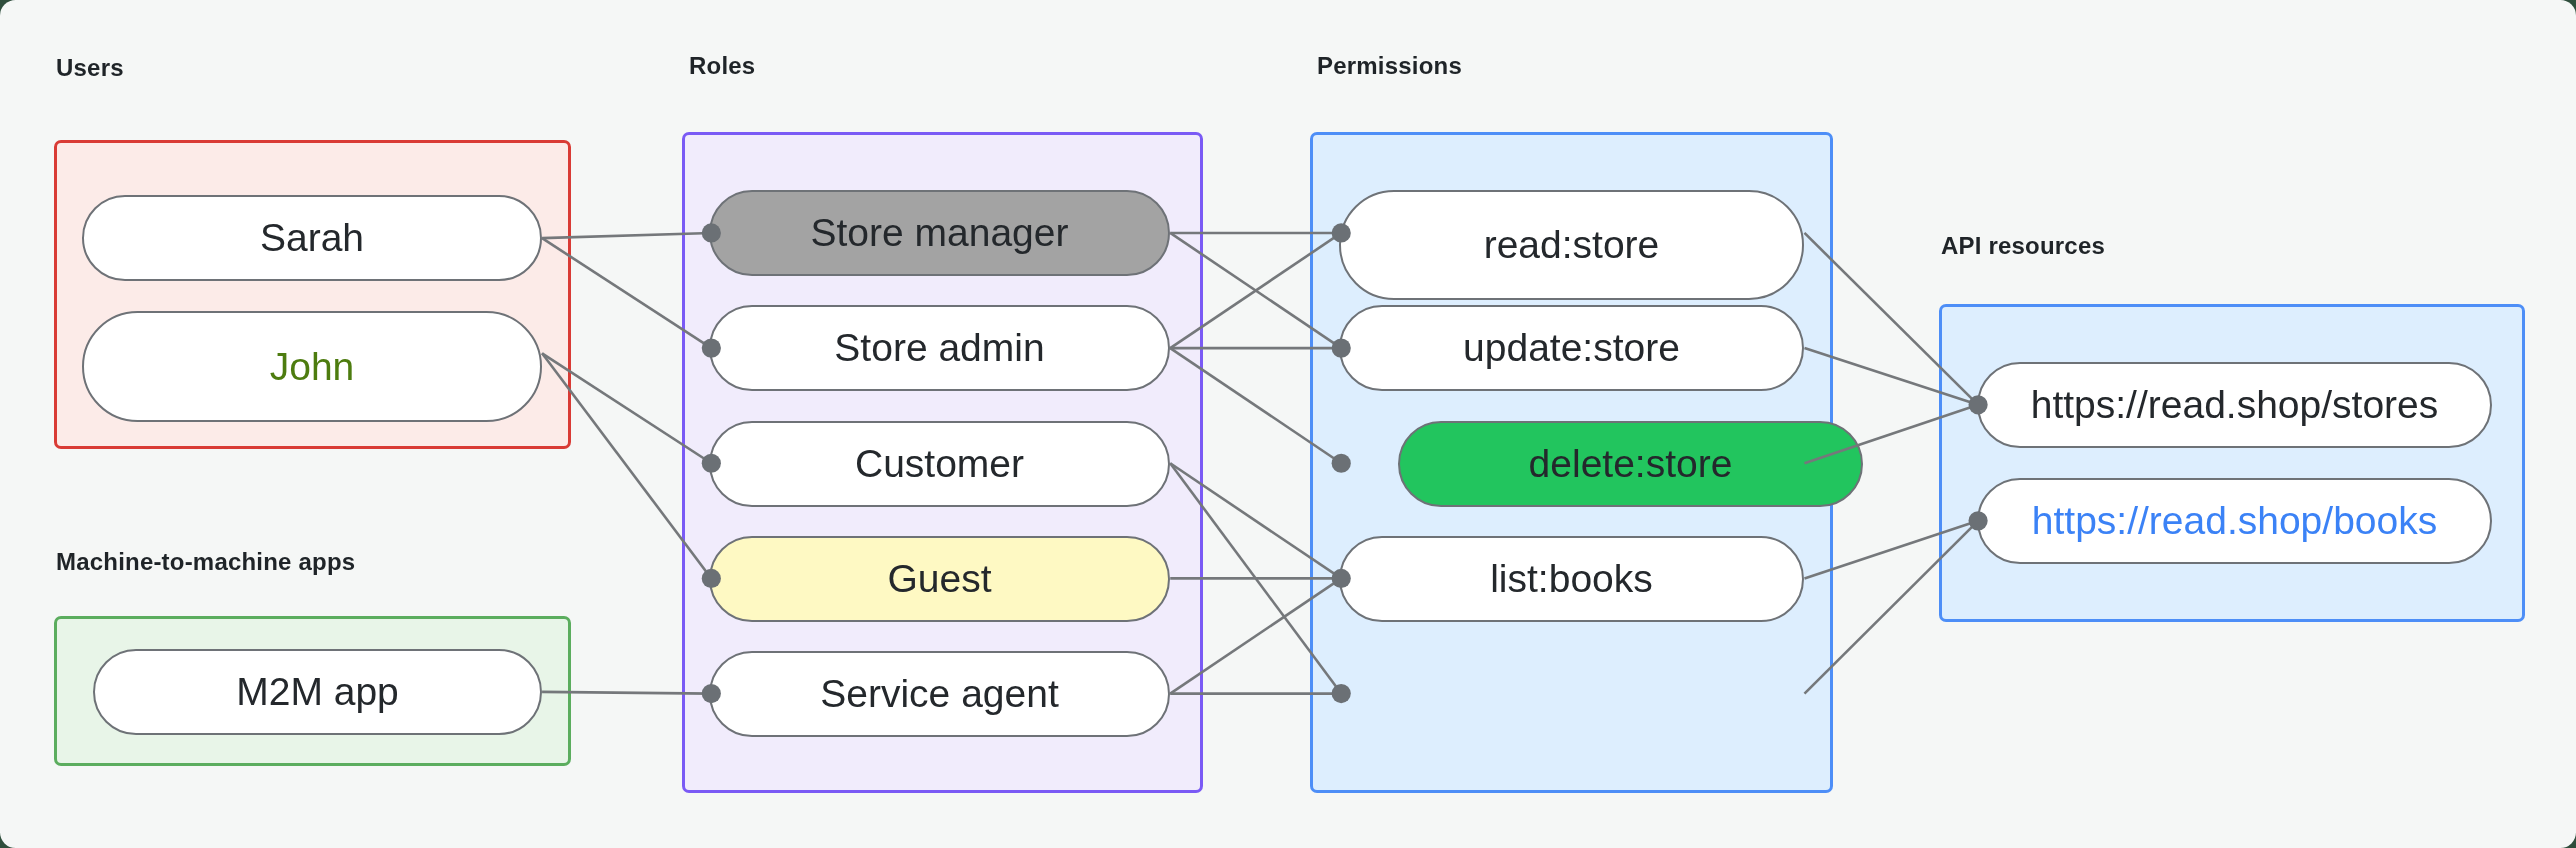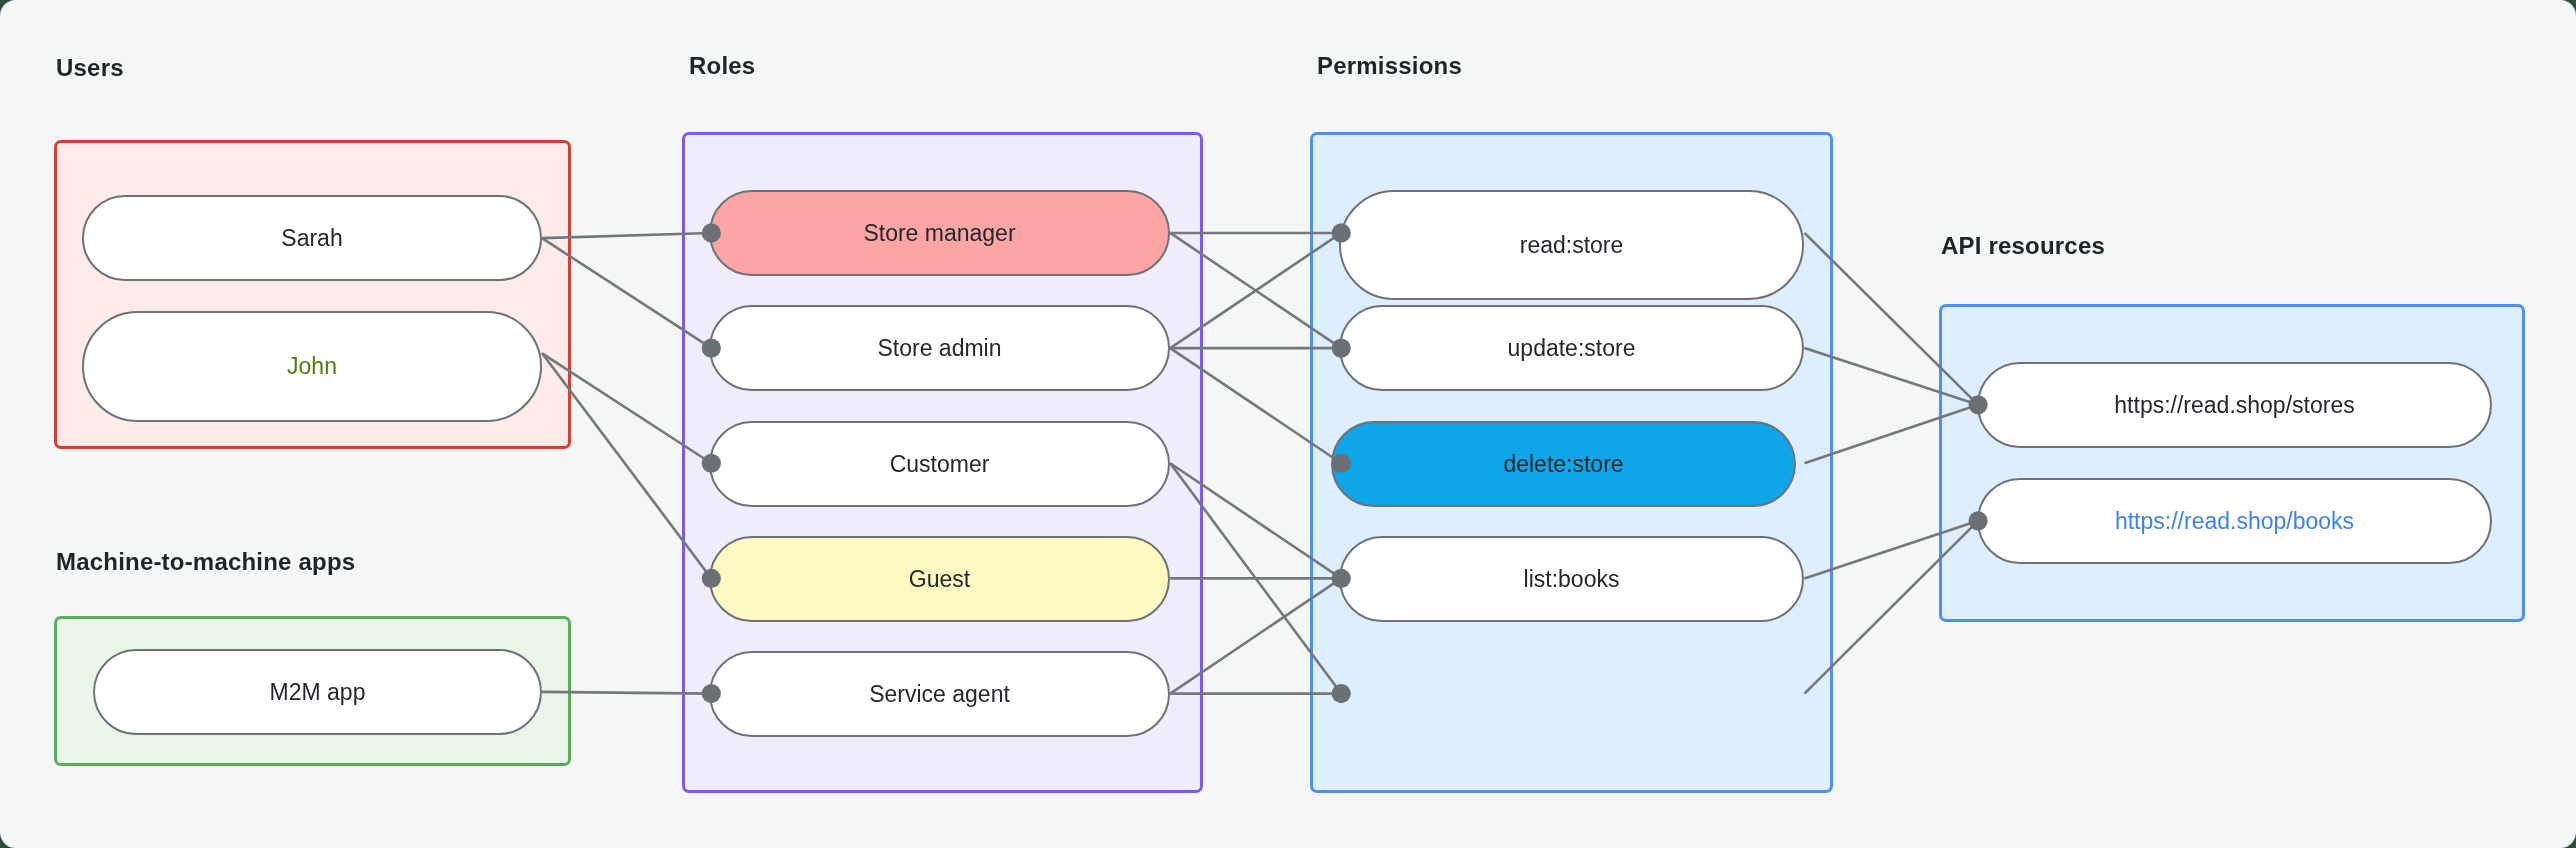--- a/index.html
+++ b/index.html
@@ -33,21 +33,21 @@
   }
   .node {
     position: absolute;
     background: #ffffff;
     border: 2.6px solid #6e7277;
     border-radius: 61px;
     box-sizing: border-box;
     display: flex;
     align-items: center;
     justify-content: center;
-    font-size: 23px;
+    font-size: 39px;
     font-weight: 400;
     color: #24282c;
     white-space: nowrap;
   }
   svg.edges {
     position: absolute;
     left: 0;
     top: 0;
     pointer-events: none;
   }
@@ -62,28 +62,28 @@
     <div class="group-label" style="left: 56px; top: 548px; color: rgb(31, 36, 40);">Machine-to-machine apps</div>
     <div class="group" style="left: 682px; top: 132px; width: 521px; height: 661px; border-color: rgb(122, 90, 245); background: rgb(241, 236, 252);"></div>
     <div class="group-label" style="left: 689px; top: 52px; color: rgb(31, 36, 40);">Roles</div>
     <div class="group" style="left: 1310px; top: 132px; width: 523px; height: 661px; border-color: rgb(77, 142, 247); background: rgb(221, 238, 254);"></div>
     <div class="group-label" style="left: 1317px; top: 52px; color: rgb(31, 36, 40);">Permissions</div>
     <div class="group" style="left: 1939px; top: 304px; width: 586px; height: 318px; border-color: rgb(77, 142, 247); background: rgb(221, 238, 254);"></div>
     <div class="group-label" style="left: 1941px; top: 232px; color: rgb(31, 36, 40);">API resources</div>
     <div class="node" style="left: 82px; top: 195px; width: 460px; height: 86px; border-color: rgb(110, 114, 119); background: rgb(255, 255, 255); color: rgb(36, 40, 44);">Sarah</div>
     <div class="node" style="left: 82px; top: 311px; width: 460px; height: 111px; border-color: rgb(110, 114, 119); background: rgb(255, 255, 255); color: #4d7c0f;">John</div>
     <div class="node" style="left: 93px; top: 649px; width: 449px; height: 86px; border-color: rgb(110, 114, 119); background: rgb(255, 255, 255); color: rgb(36, 40, 44);">M2M app</div>
-    <div class="node" style="left: 709px; top: 190px; width: 461px; height: 86px; border-color: rgb(110, 114, 119); background: #fca5a5; color: rgb(36, 40, 44);">Store manager</div>
+    <div class="node" style="left: 709px; top: 190px; width: 461px; height: 86px; border-color: rgb(110, 114, 119); background: #a3a3a3; color: rgb(36, 40, 44);">Store manager</div>
     <div class="node" style="left: 709px; top: 305px; width: 461px; height: 86px; border-color: rgb(110, 114, 119); background: rgb(255, 255, 255); color: rgb(36, 40, 44);">Store admin</div>
     <div class="node" style="left: 709px; top: 421px; width: 461px; height: 86px; border-color: rgb(110, 114, 119); background: rgb(255, 255, 255); color: rgb(36, 40, 44);">Customer</div>
     <div class="node" style="left: 709px; top: 536px; width: 461px; height: 86px; border-color: rgb(110, 114, 119); background: #fef9c3; color: rgb(36, 40, 44);">Guest</div>
     <div class="node" style="left: 709px; top: 651px; width: 461px; height: 86px; border-color: rgb(110, 114, 119); background: rgb(255, 255, 255); color: rgb(36, 40, 44);">Service agent</div>
     <div class="node" style="left: 1339px; top: 190px; width: 465px; height: 110px; border-color: rgb(110, 114, 119); background: rgb(255, 255, 255); color: rgb(36, 40, 44);">read:store</div>
     <div class="node" style="left: 1339px; top: 305px; width: 465px; height: 86px; border-color: rgb(110, 114, 119); background: rgb(255, 255, 255); color: rgb(36, 40, 44);">update:store</div>
-    <div class="node" style="left: 1331px; top: 421px; width: 465px; height: 86px; border-color: rgb(110, 114, 119); background: #0ea5e9; color: rgb(36, 40, 44);">delete:store</div>
+    <div class="node" style="left: 1398px; top: 421px; width: 465px; height: 86px; border-color: rgb(110, 114, 119); background: #22c55e; color: rgb(36, 40, 44);">delete:store</div>
     <div class="node" style="left: 1339px; top: 536px; width: 465px; height: 86px; border-color: rgb(110, 114, 119); background: rgb(255, 255, 255); color: rgb(36, 40, 44);">list:books</div>
     <div class="node" style="left: 1977px; top: 362px; width: 515px; height: 86px; border-color: rgb(110, 114, 119); background: rgb(255, 255, 255); color: rgb(36, 40, 44);">https://read.shop/stores</div>
     <div class="node" style="left: 1977px; top: 478px; width: 515px; height: 86px; border-color: rgb(110, 114, 119); background: rgb(255, 255, 255); color: #3b82f6;">https://read.shop/books</div>
     <svg class="edges" width="2576" height="848" viewBox="0 0 2952 972">
       <line x1="621" y1="273" x2="815" y2="267" stroke="#75787b" stroke-width="3"></line>
       <line x1="621" y1="273" x2="815" y2="399" stroke="#75787b" stroke-width="3"></line>
       <line x1="621" y1="405" x2="815" y2="531" stroke="#75787b" stroke-width="3"></line>
       <line x1="621" y1="405" x2="815" y2="663" stroke="#75787b" stroke-width="3"></line>
       <line x1="621" y1="793" x2="815" y2="795" stroke="#75787b" stroke-width="3"></line>
       <line x1="1341" y1="267" x2="1537" y2="267" stroke="#75787b" stroke-width="3"></line>

